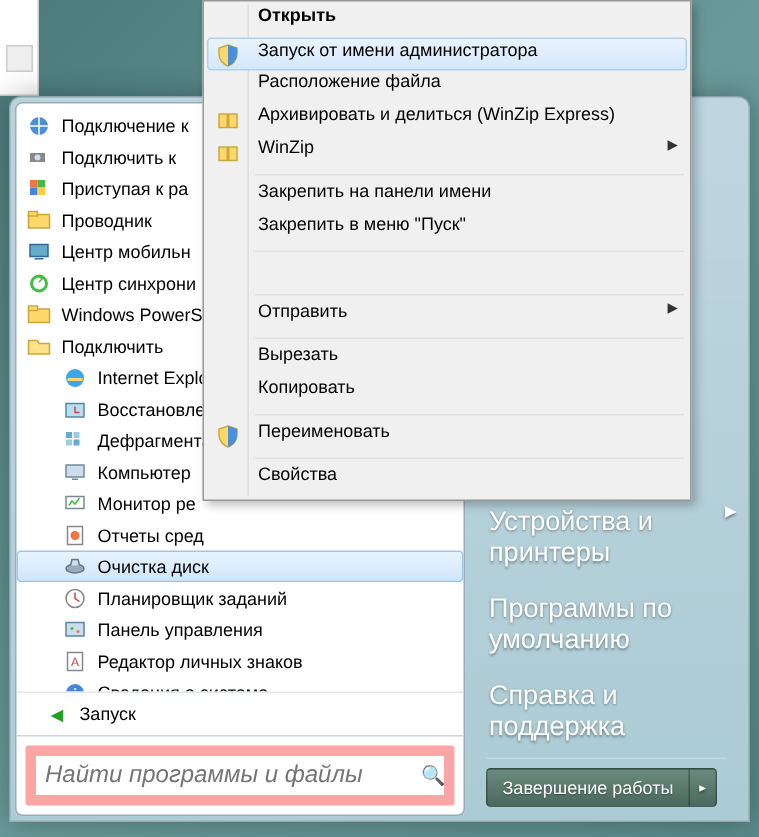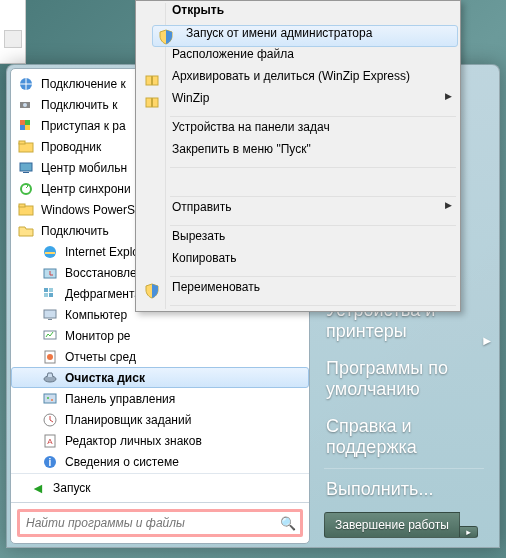--- a/index.html
+++ b/index.html
@@ -44,52 +44,52 @@
     display:flex; align-items:center;
     padding: 2px 6px;
     font-size: 12px;
     color: #000;
     cursor: default;
     white-space: nowrap;
     height: 21px;
   }
   .prog-item .icon, .prog-item .icon-svg { width:18px; height:18px; margin-right:6px; flex-shrink:0; display:flex;align-items:center;justify-content:center;}
   .prog-item.indent { padding-left: 30px; }
-  .prog-item.selected { background: linear-gradient(to bottom,#e8f3ff,#d0e6fb); border:1px solid #9ec5e8; border-radius:3px; padding:1px 5px;font-weight:bold;}
+  .prog-item.selected { background: linear-gradient(to bottom,#e8f3ff,#d0e6fb); border:1px solid #9ec5e8; border-radius:3px; padding:1px 5px;}
   .prog-item.selected.indent{padding-left:29px;}
   .back-row { padding:6px 8px; display:flex; align-items:center; border-top:1px solid #e0e7ee;}
   .back-row .arrow { width:18px; text-align:center; color:#25a025; font-size:14px; margin:0 6px 0 10px;}
   .search-row {
     padding: 6px;
     border-top:1px solid #cbd5de;
   }
   .search-input {
     width: 100%;
     padding: 4px 26px 4px 6px;
-    border: 3px solid #fca5a5;
+    border: 7px solid #fca5a5;
     border-radius: 2px;
-    font-size: 12px;
+    font-size: 16px;
     font-style: italic;
     color: #666;
     background:#fff;
   }
   .search-wrap{position:relative;}
   .search-icon{position:absolute; right:6px; top:50%; transform:translateY(-50%); color:#4474aa; font-size:13px;}
   .right-col {
     flex:1;
     display:flex;
     flex-direction:column;
     justify-content:flex-end;
     padding: 8px 12px 6px 14px;
     color:#fff;
     text-shadow:0 1px 2px rgba(0,0,0,.4);
   }
   .right-item { padding:8px 2px; font-size:18px; cursor:default;}
   .right-sep { height:1px; background:rgba(255,255,255,.25); margin:2px 0;}
-  .shutdown-row { display:flex; gap:0; margin-top:4px;align-items:flex-end;}
+  .shutdown-row { display:flex; gap:0; margin-top:4px;}
   .shutdown-btn {
     background: linear-gradient(to bottom, #6a8a7e, #4a6a5e);
     border:1px solid rgba(0,0,0,.3);
     color:#fff;
     font-size:12px;
     padding:5px 10px;
     border-radius:3px 0 0 3px;
     cursor:default;
     text-shadow:0 1px 1px rgba(0,0,0,.4);
   }
@@ -118,21 +118,20 @@
     padding:0 20px 0 2px;
     cursor:default;
     position:relative;
   }
   .ctx-item.bold{font-weight:bold;}
   .ctx-item.highlighted{
     background:linear-gradient(to bottom,#eaf3fd,#d4e8fb);
     border:1px solid #aed0ec;
     border-radius:3px;
     padding:0 19px 0 1px;
-    margin-left:14px;
   }
   .ctx-icon{width:24px; height:22px; display:flex;align-items:center;justify-content:center; margin-right:6px;}
   .ctx-gutter{position:absolute;left:29px;top:2px;bottom:2px;width:1px;background:#e0e0e0;}
   .ctx-item .label{margin-left:2px;}
   .ctx-sep{height:1px;background:#e0e0e0;margin:3px 2px 3px 32px;}
   .ctx-sub-arrow{position:absolute;right:6px;font-size:9px;color:#333;}
   .tool-stub{position:absolute;left:0;top:0;width:26px;height:64px;background:#fff;border-right:1px solid #ccc;border-bottom:1px solid #ccc;display:flex;flex-direction:column;align-items:center;padding-top:30px;}
   .tool-stub div{width:18px;height:18px;background:#eee;border:1px solid #ccc;}
   
   .ico{width:16px;height:16px;}
@@ -286,35 +285,35 @@
               <svg class="ico" viewBox="0 0 16 16">
                 <ellipse cx="8" cy="9" rx="6" ry="3" fill="#9ab" stroke="#678"></ellipse>
                 <path d="M5 7l1-4 4 0 1 4" fill="#cde" stroke="#678"></path>
               </svg>
             </span>
             <span>Очистка диск</span>
           </div>
           <div class="prog-item indent">
             <span class="icon-svg">
               <svg class="ico" viewBox="0 0 16 16">
+                <circle cx="8" cy="8" r="6" fill="#fff" stroke="#888"></circle>
+                <path d="M8 4v4l3 2" stroke="#c44" fill="none"></path>
+              </svg>
+            </span>
+            <span>Планировщик заданий</span>
+          </div>
+          <div class="prog-item indent">
+            <span class="icon-svg">
+              <svg class="ico" viewBox="0 0 16 16">
                 <rect x="2" y="3" width="12" height="9" fill="#cde" stroke="#58a"></rect>
                 <circle cx="6" cy="7" r="1" fill="#4b4"></circle>
                 <circle cx="10" cy="9" r="1" fill="#e74"></circle>
               </svg>
             </span>
             <span>Панель управления</span>
-          </div>
-          <div class="prog-item indent">
-            <span class="icon-svg">
-              <svg class="ico" viewBox="0 0 16 16">
-                <circle cx="8" cy="8" r="6" fill="#fff" stroke="#888"></circle>
-                <path d="M8 4v4l3 2" stroke="#c44" fill="none"></path>
-              </svg>
-            </span>
-            <span>Планировщик заданий</span>
           </div>
           <div class="prog-item indent">
             <span class="icon-svg">
               <svg class="ico" viewBox="0 0 16 16">
                 <rect x="3" y="2" width="10" height="12" fill="#fff" stroke="#888"></rect>
                 <text x="8" y="11" text-anchor="middle" font-size="8" fill="#c44">A</text>
               </svg>
             </span>
             <span>Редактор личных знаков</span>
           </div>
@@ -348,21 +347,20 @@
           <span class="search-icon">🔍</span>
         </div>
       </div>
     </div>
     <div class="right-col">
       <span class="right-submenu-arrow">▶</span>
       <div class="right-item">Устройства и принтеры</div>
       <div class="right-item">Программы по умолчанию</div>
       <div class="right-item">Справка и поддержка</div>
       <div class="right-sep"></div>
-      <div class="right-item">Выполнить...</div>
       <div class="shutdown-row">
         <div class="shutdown-btn">Завершение работы</div>
         <div class="shutdown-arrow">
           <span style="font-size:9px;">▸</span>
         </div>
       </div>
     </div>
   </div>
 </div>
 
@@ -401,21 +399,21 @@
             <rect x="2" y="4" width="12" height="9" fill="#ffd76a" stroke="#c9a93c"></rect>
             <rect x="7" y="4" width="2" height="9" fill="#c9a93c"></rect>
           </svg>
         </span>
         <span class="label">WinZip</span>
         <span class="ctx-sub-arrow">▶</span>
       </div>
       <div class="ctx-sep"></div>
       <div class="ctx-item">
         <span class="ctx-icon"></span>
-        <span class="label">Устройства на панели задач</span>
+        <span class="label">Закрепить на панели имени</span>
       </div>
       <div class="ctx-item">
         <span class="ctx-icon"></span>
         <span class="label">Закрепить в меню "Пуск"</span>
       </div>
       <div class="ctx-sep"></div>
       <div class="ctx-item">
         <span class="ctx-icon"></span>
       </div>
       <div class="ctx-sep"></div>
@@ -437,14 +435,18 @@
       <div class="ctx-item">
         <span class="ctx-icon">
           <svg class="ico" viewBox="0 0 16 16">
             <path d="M8 1l6 2v4c0 4-3 7-6 8-3-1-6-4-6-8V3z" fill="#ffd76a" stroke="#c9a93c"></path>
             <path d="M8 1l6 2v4c0 4-3 7-6 8z" fill="#4a90d9"></path>
           </svg>
         </span>
         <span class="label">Переименовать</span>
       </div>
       <div class="ctx-sep"></div>
+      <div class="ctx-item">
+        <span class="ctx-icon"></span>
+        <span class="label">Свойства</span>
+      </div>
     </div>
 </div>
 
 </body></html>

